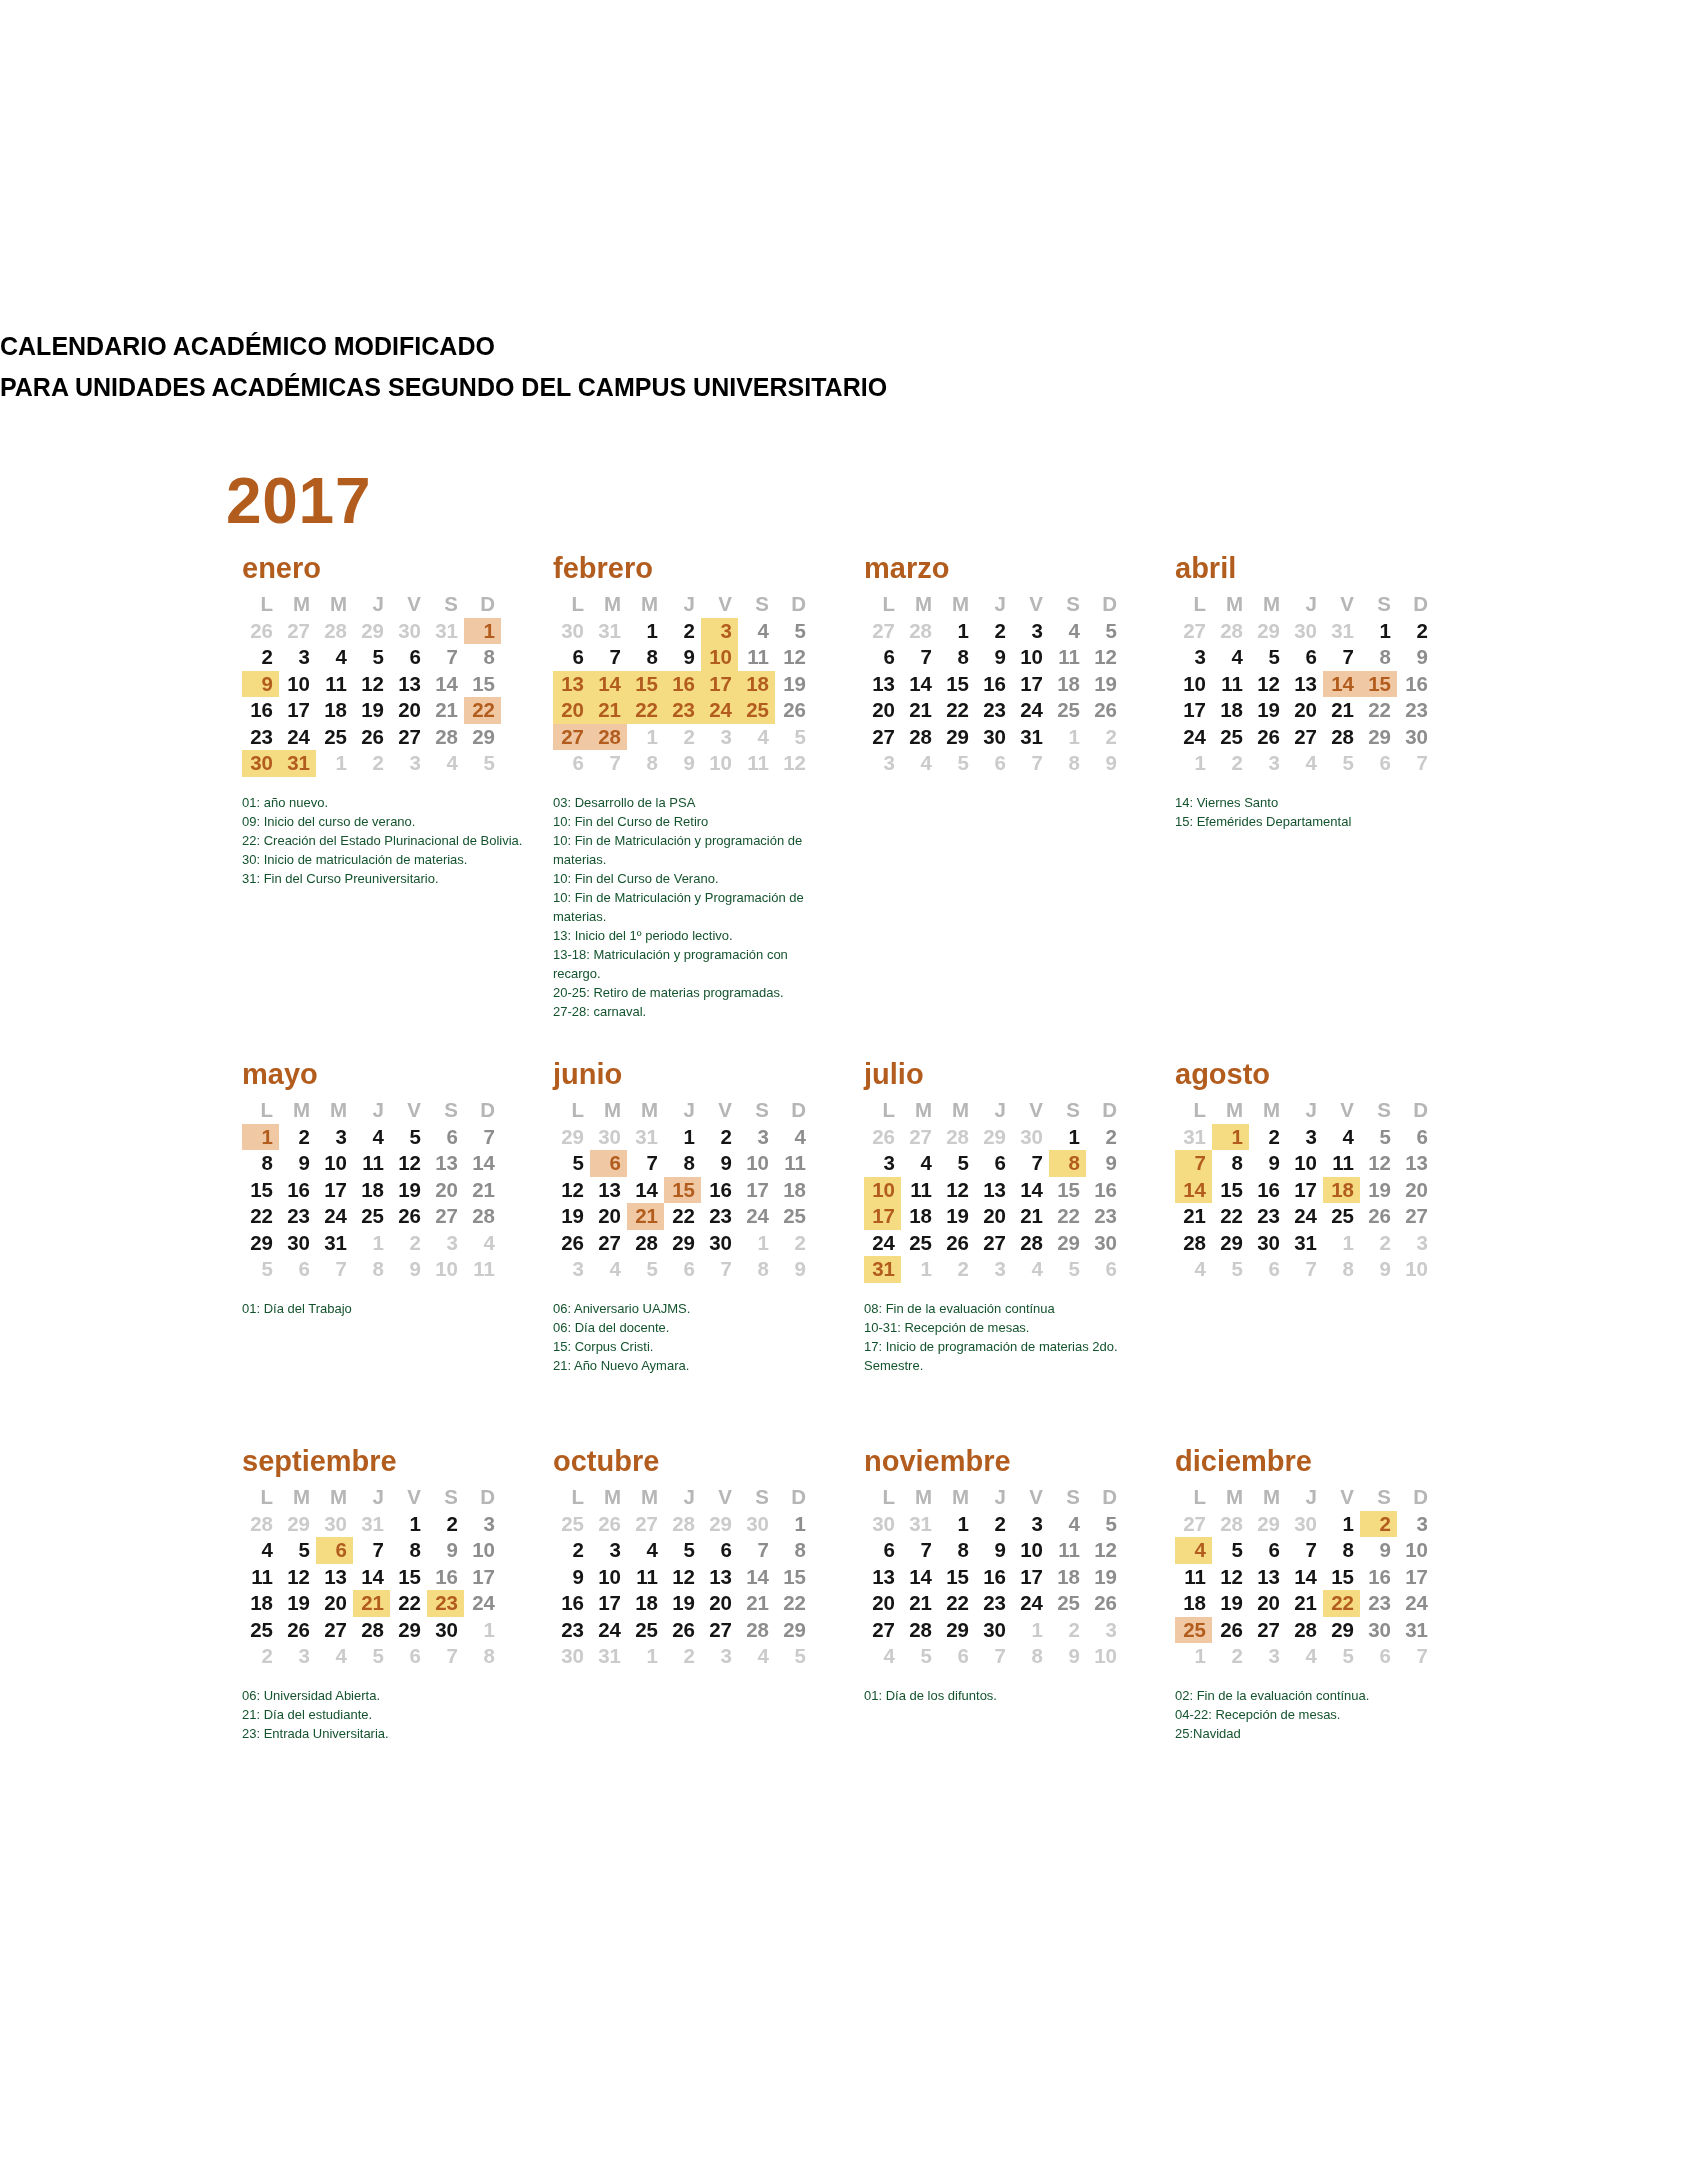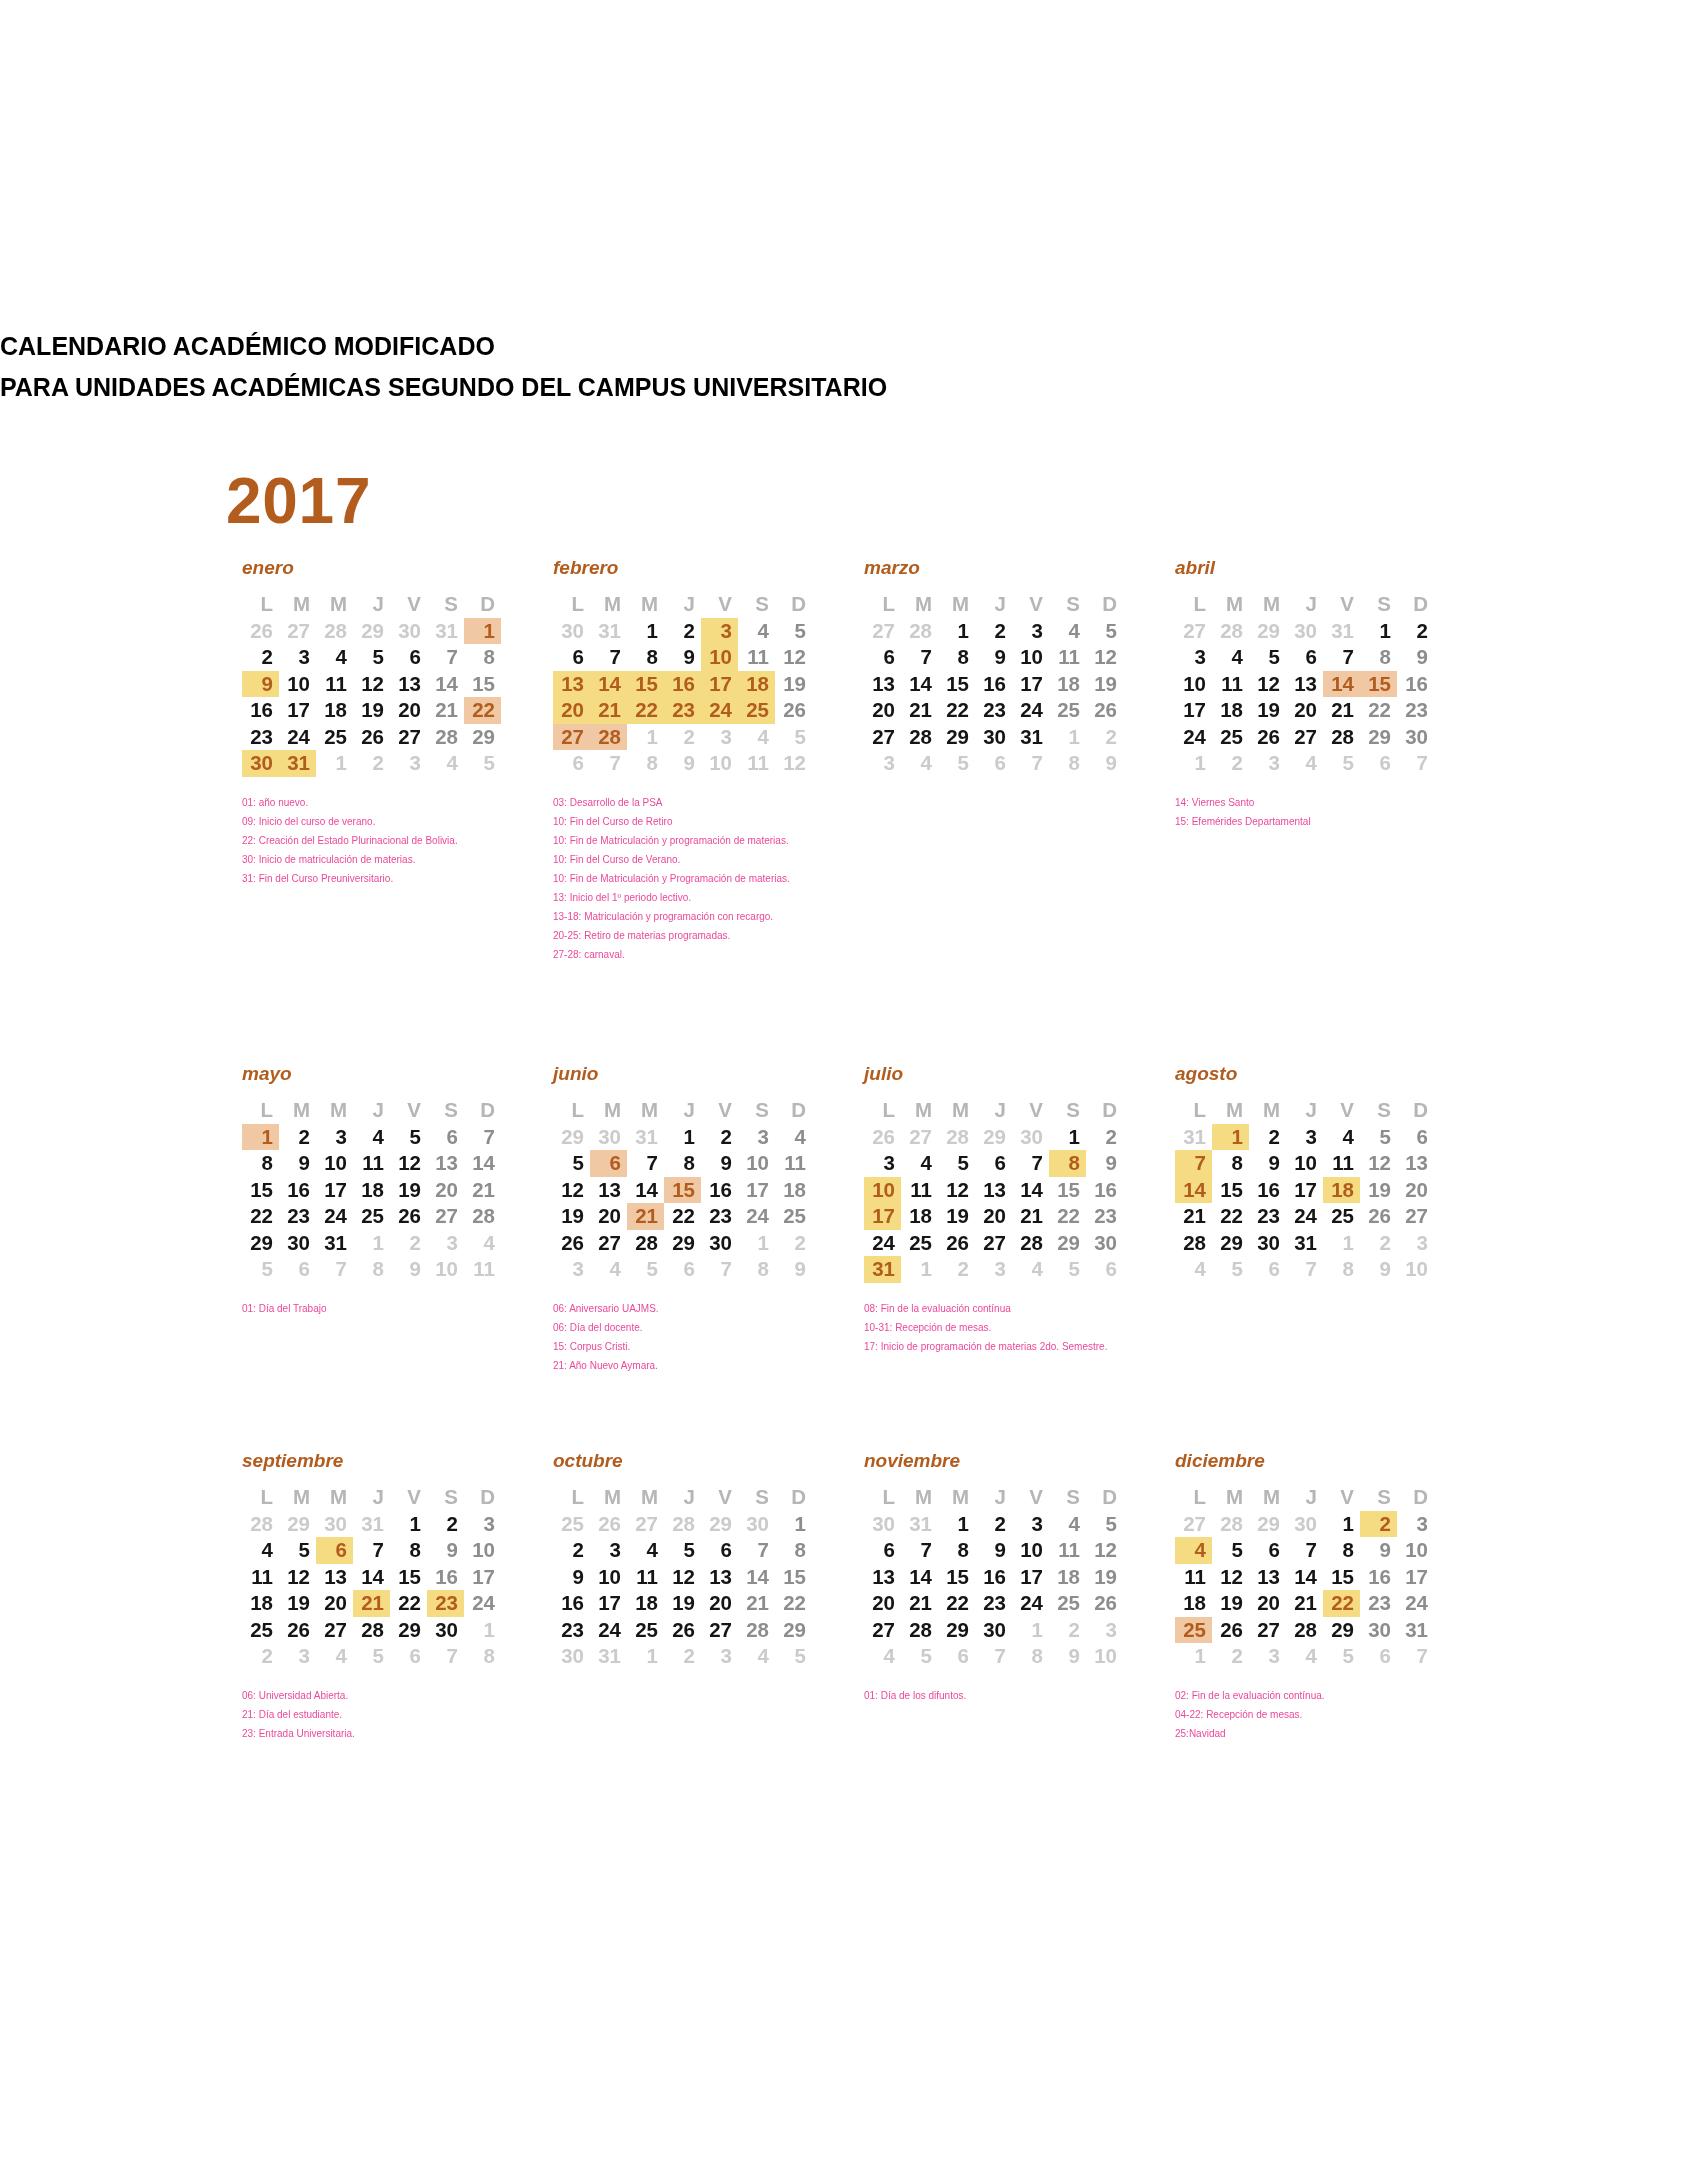--- a/index.html
+++ b/index.html
@@ -10,32 +10,32 @@
          font-weight:bold;font-size:25px;line-height:41px;color:#000000;}
 
   .year{position:absolute;top:471px;left:226px;font-size:64px;line-height:61px;
         color:var(--accent,#b25c1e);letter-spacing:0.7px;font-weight:bold;}
 
   .grid{position:absolute;top:553px;left:242px;display:grid;
         grid-template-columns:repeat(4,258px);column-gap:53px;
         grid-template-rows:506px 387px auto;}
 
   .month{width:258px;}
-  .mname{font-size:19px;line-height:30px;font-weight:bold;color:var(--accent,#b25c1e);font-style:italic;}
+  .mname{font-size:29px;line-height:30px;font-weight:bold;color:var(--accent,#b25c1e);}
   .cal{display:grid;grid-template-columns:repeat(7,37px);grid-auto-rows:26.5px;margin-top:8px;}
   .cell{font-size:20.5px;line-height:26.5px;text-align:right;padding-right:6px;
         box-sizing:border-box;font-weight:bold;}
   .hdr{color:var(--hdr,#b6b6b6);}
   .d{color:var(--black,#151515);}
   .w{color:var(--weekend,#8d8d8d);}
   .o{color:var(--adjacent,#cbcbcb);}
   .hy{background:var(--yellow,#f5db82);color:var(--accent,#b25c1e);}
   .hs{background:var(--salmon,#f0c8a3);color:var(--accent,#b25c1e);}
 
-  .notes{margin-top:16px;width:284px;font-size:10px;line-height:19px;color:#ec4899;}
+  .notes{margin-top:16px;width:284px;font-size:13px;line-height:19px;color:#14532d;}
   .notes p{margin:0;}
   .nb{font-weight:bold;}
 </style>
 </head>
 <body>
 
 <div class="page">
   <div class="title">
     <div>CALENDARIO ACADÉMICO MODIFICADO</div>
     <div>PARA UNIDADES ACADÉMICAS SEGUNDO DEL CAMPUS UNIVERSITARIO</div>

